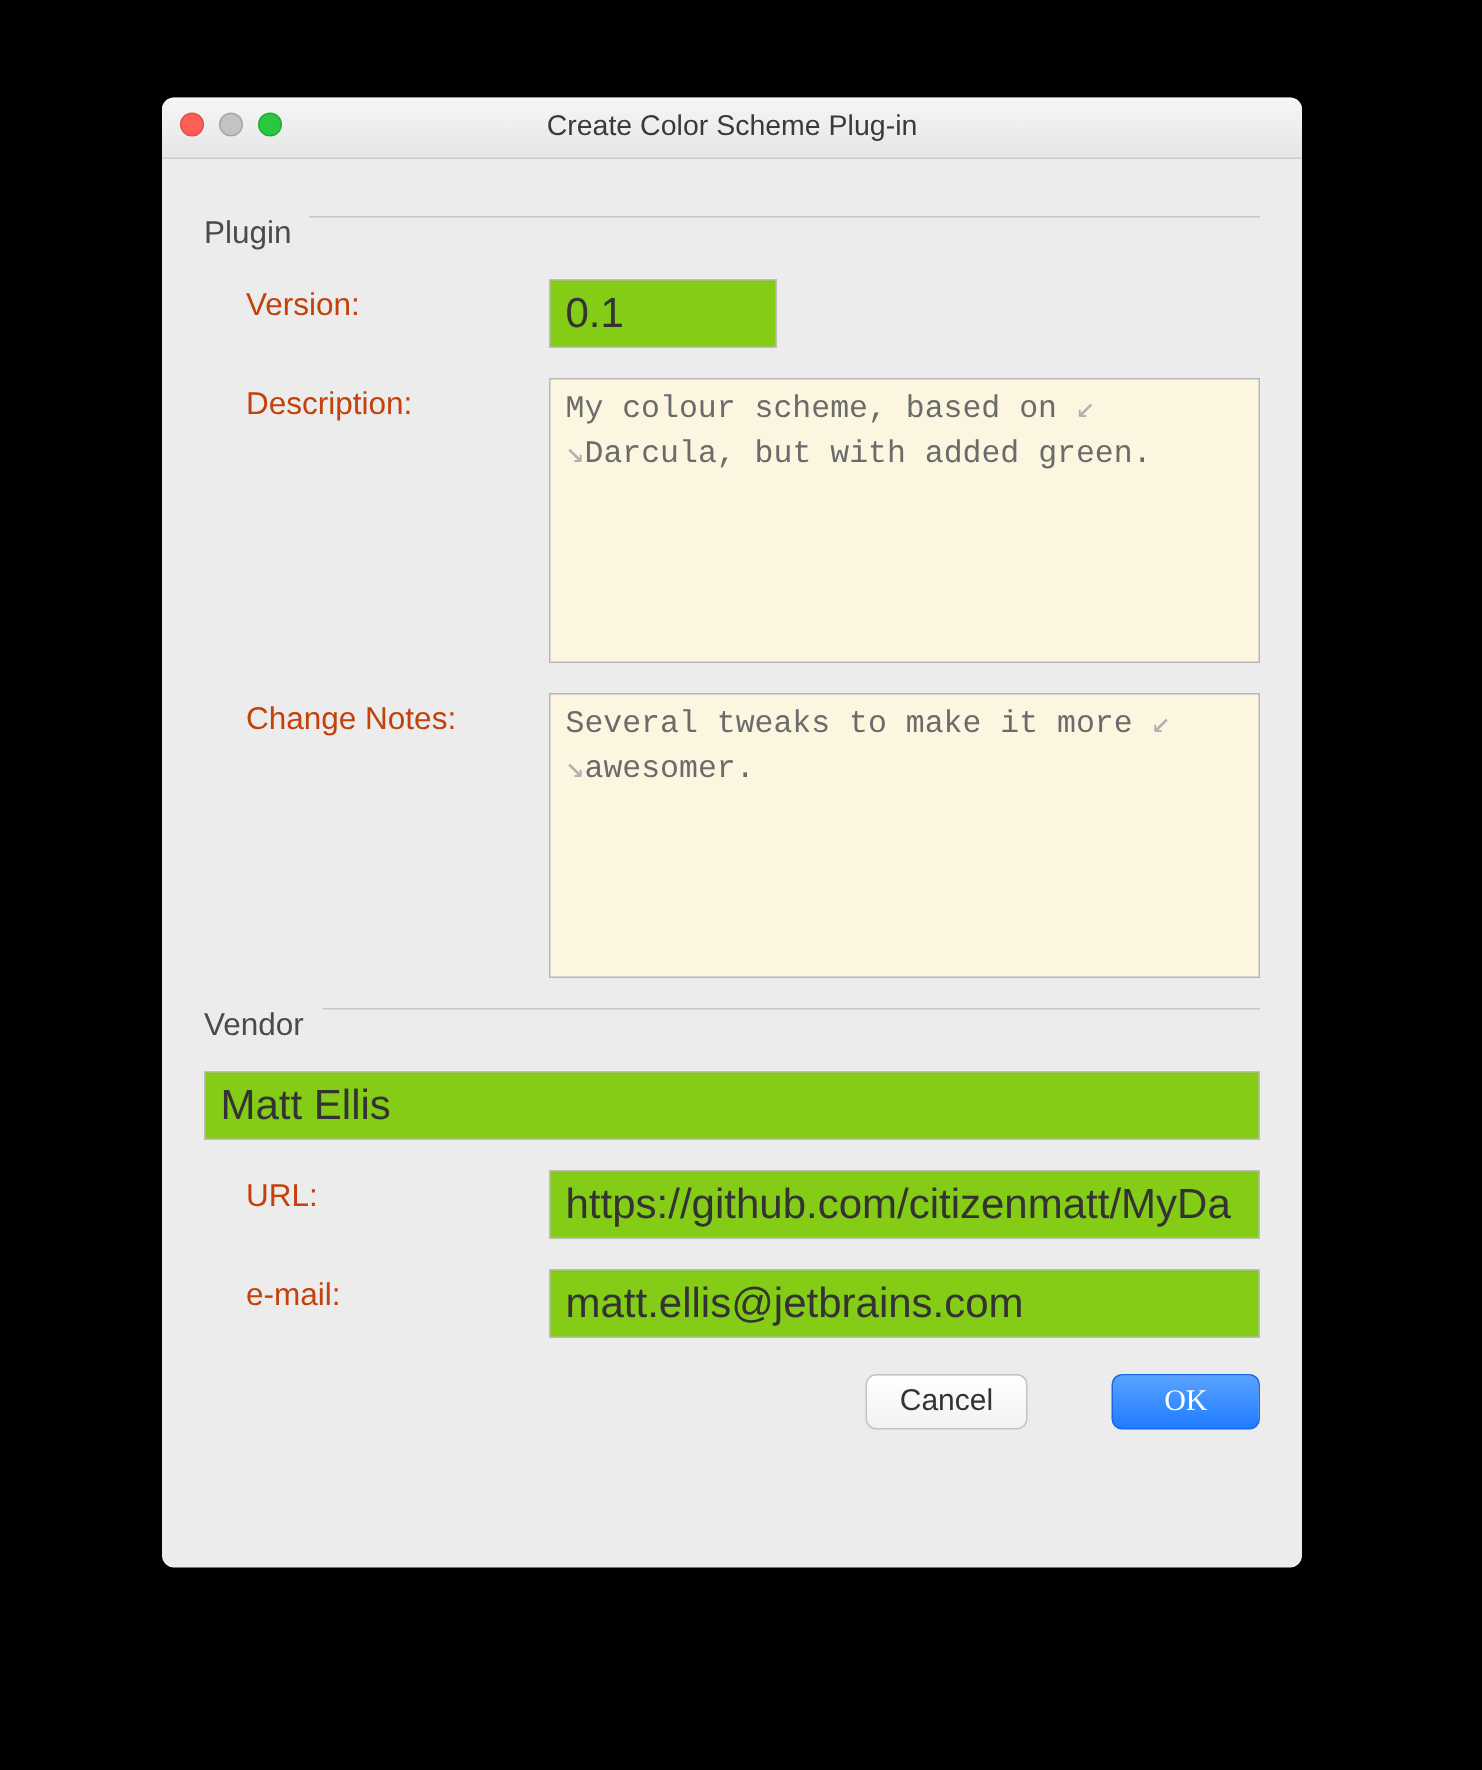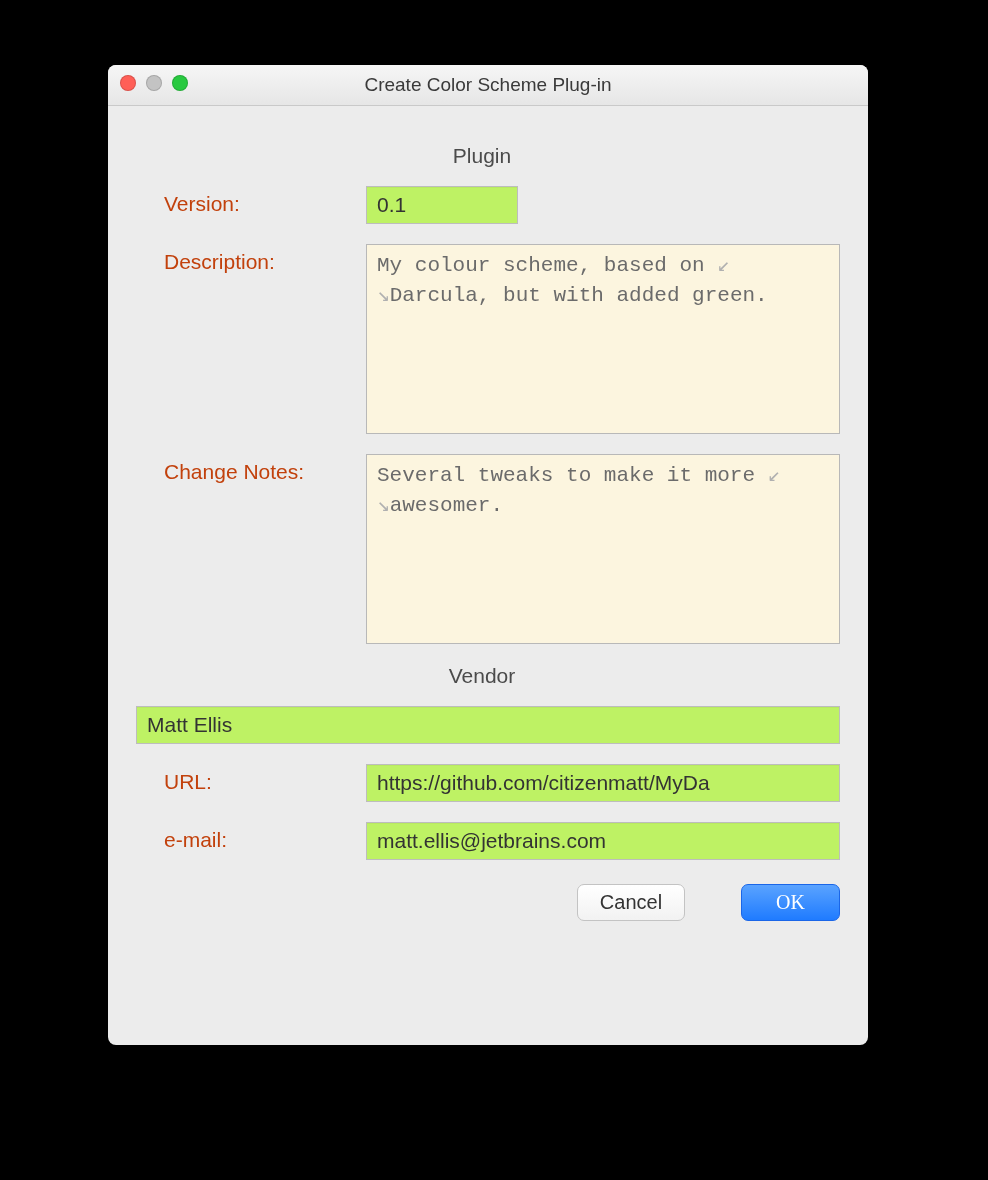--- a/index.html
+++ b/index.html
@@ -50,23 +50,21 @@
   .tl.zoom     { background: #28c940; }
   .titlebar-title {
     font-size: 19px;
     color: #3a3a3a;
   }
   .content {
     padding: 20px 28px 0 28px;
   }
   .section-header {
     display: flex;
-    align-items: center;
     margin: 18px 0 18px 0;
-    flex-direction: column;
   }
   .section-header .label {
     color: #4b4b4b;
     font-size: 21px;
     padding-right: 12px;
   }
   .section-header .rule {
     flex: 1;
     height: 1px;
     background: #c6c6c6;
@@ -82,26 +80,26 @@
     padding-top: 6px;
     color: #c2410c;
     font-size: 21px;
     box-sizing: border-box;
   }
   .form-row .fc {
     flex: 1;
   }
   input.text {
     font-family: inherit;
-    font-size: 21px;
+    font-size: 28px;
     color: #333;
     padding: 6px 10px;
     border: 1px solid #bdbdbd;
     border-radius: 0;
-    background: #bef264;
+    background: #84cc16;
     box-shadow: inset 0 1px 0 rgba(0,0,0,0.03);
     outline: none;
   }
   input.small { width: 130px; }
   input.full  { width: 100%; box-sizing: border-box; }
   .code-area {
     width: 100%;
     box-sizing: border-box;
     background: #fcf5df;
     border: 1px solid #b8b8b8;

